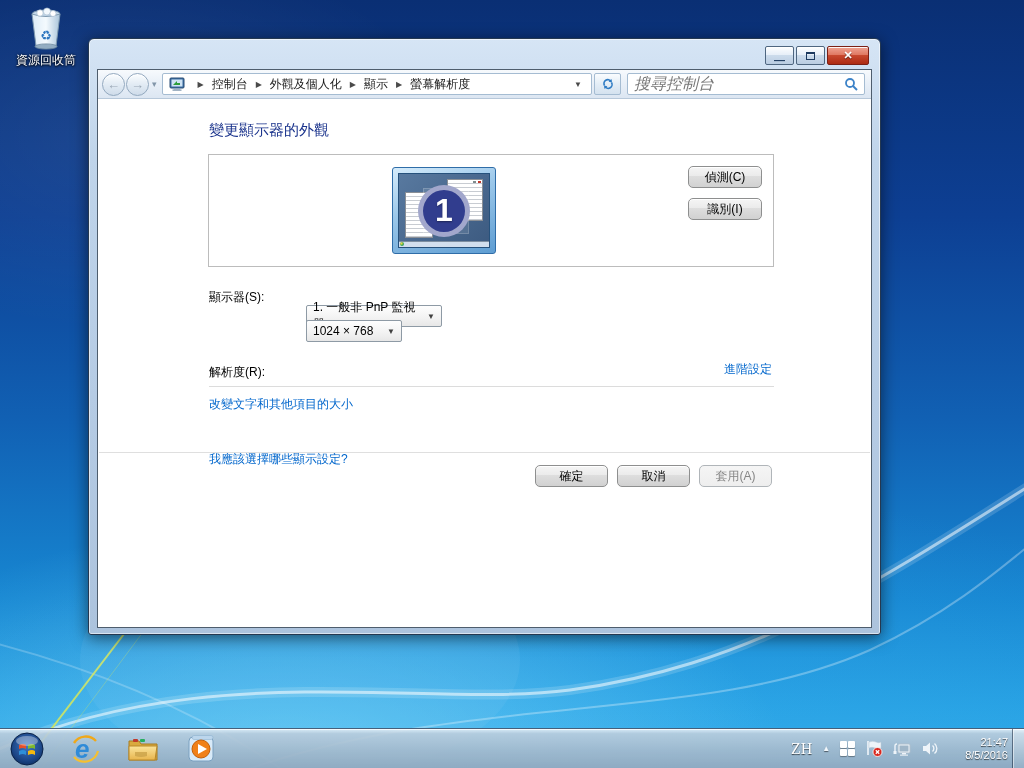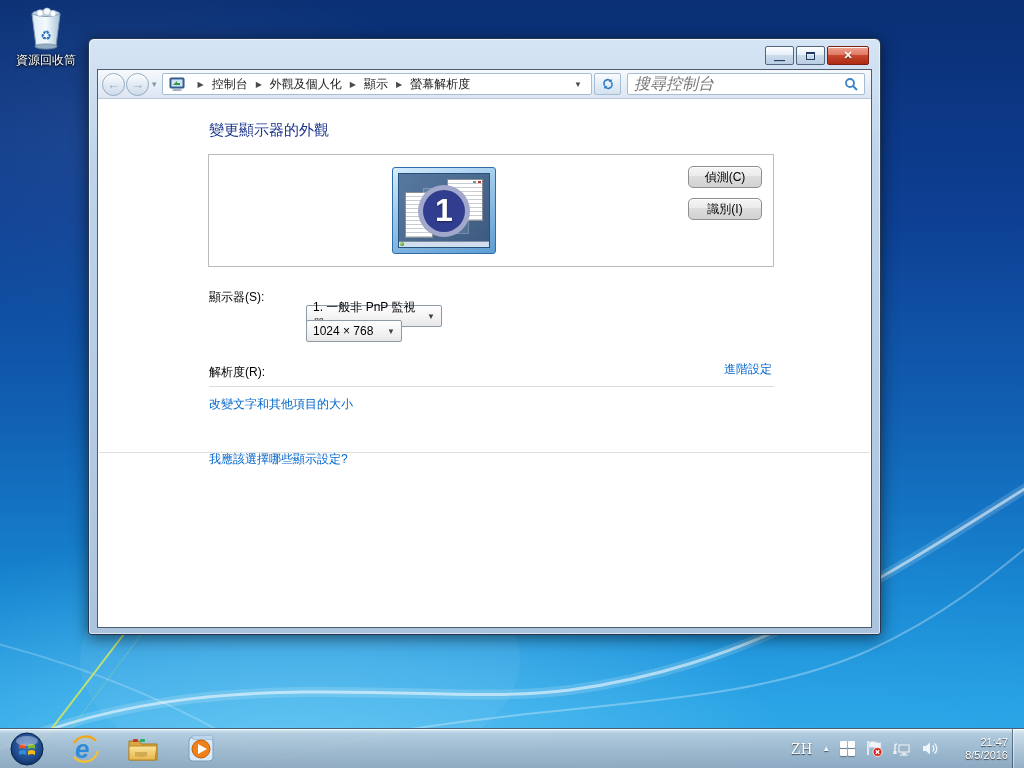--- a/index.html
+++ b/index.html
@@ -299,20 +299,25 @@
           <span>1024 × 768</span>
           <span class="dd-arrow">▼</span>
         </div>
 
         <span class="link advanced-link">進階設定</span>
         <div class="divider1"></div>
         <span class="link link-textsize">改變文字和其他項目的大小</span>
         <span class="link link-whichsettings">我應該選擇哪些顯示設定?</span>
         <div class="divider2"></div>
 
+        <div class="bottom-buttons">
+          <div class="win-btn">確定</div>
+          <div class="win-btn">取消</div>
+          <div class="win-btn disabled">套用(A)</div>
+        </div>
       </div>
     </div>
   </div>
 
   <div class="taskbar">
     <svg class="start-orb" viewBox="0 0 34 34">
       <defs>
         <radialGradient id="orbg" cx="0.5" cy="0.4" r="0.65">
           <stop offset="0" stop-color="#3f77c2"></stop>
             <stop offset="0.7" stop-color="#1c4687"></stop>

